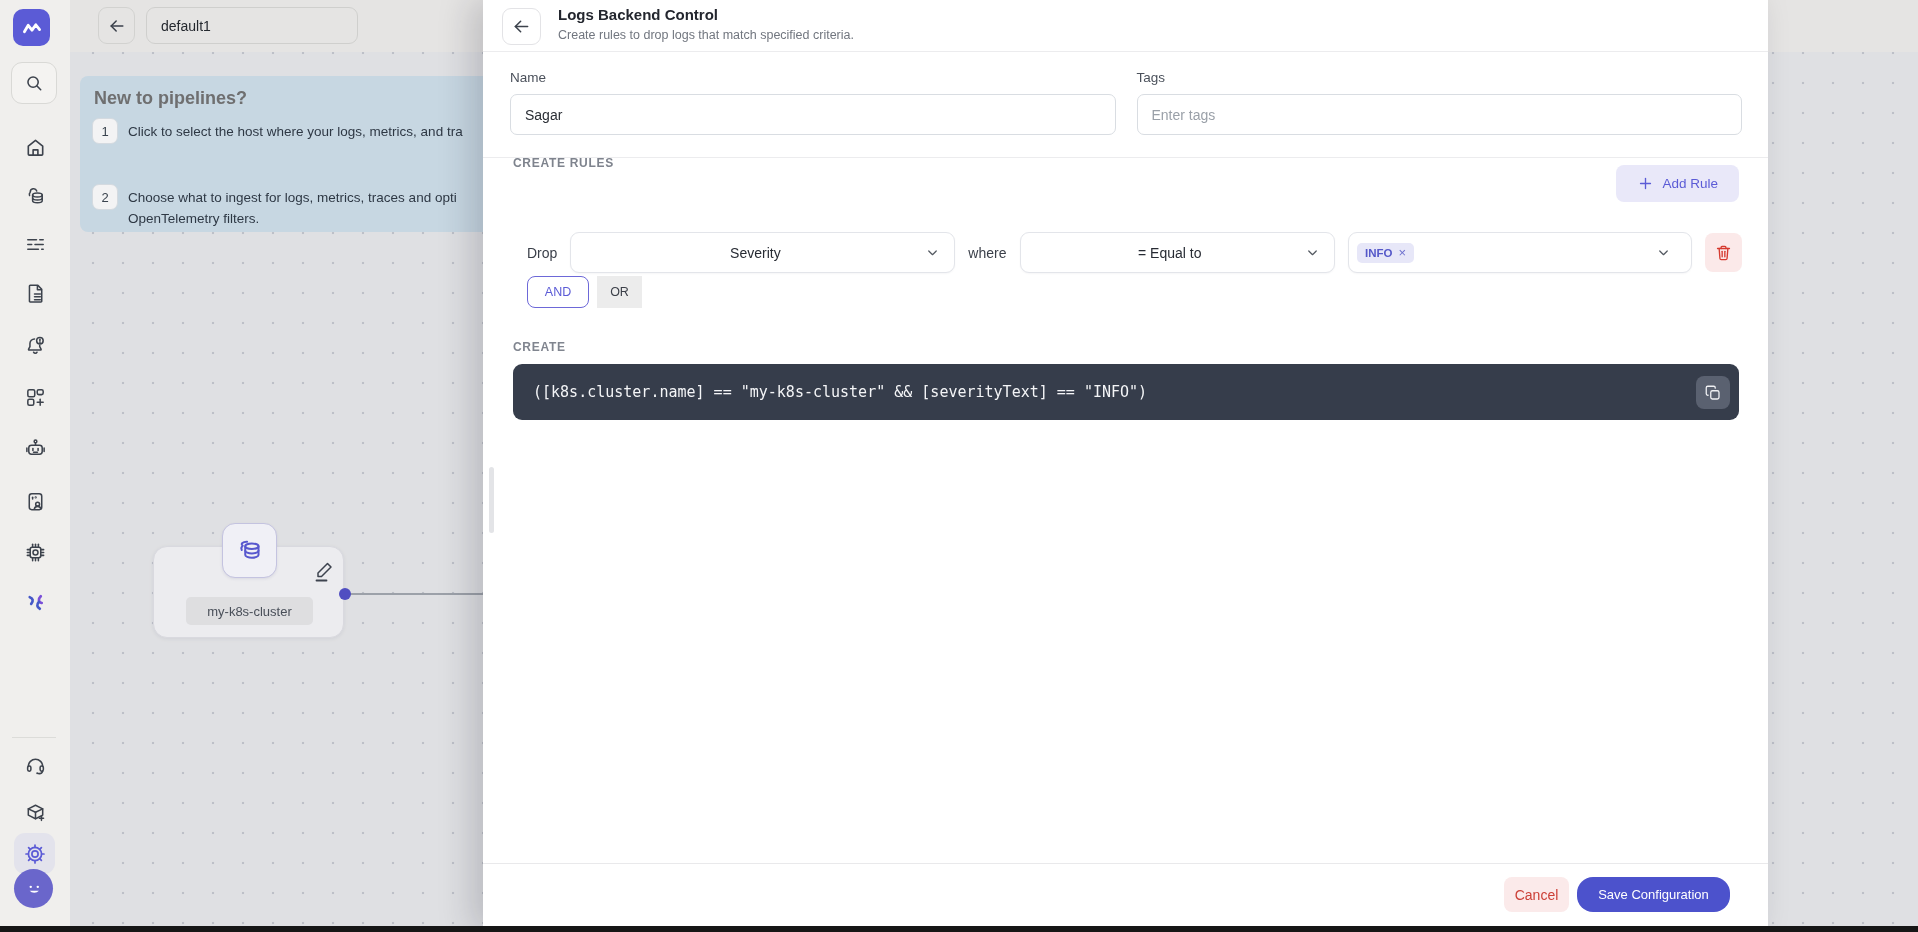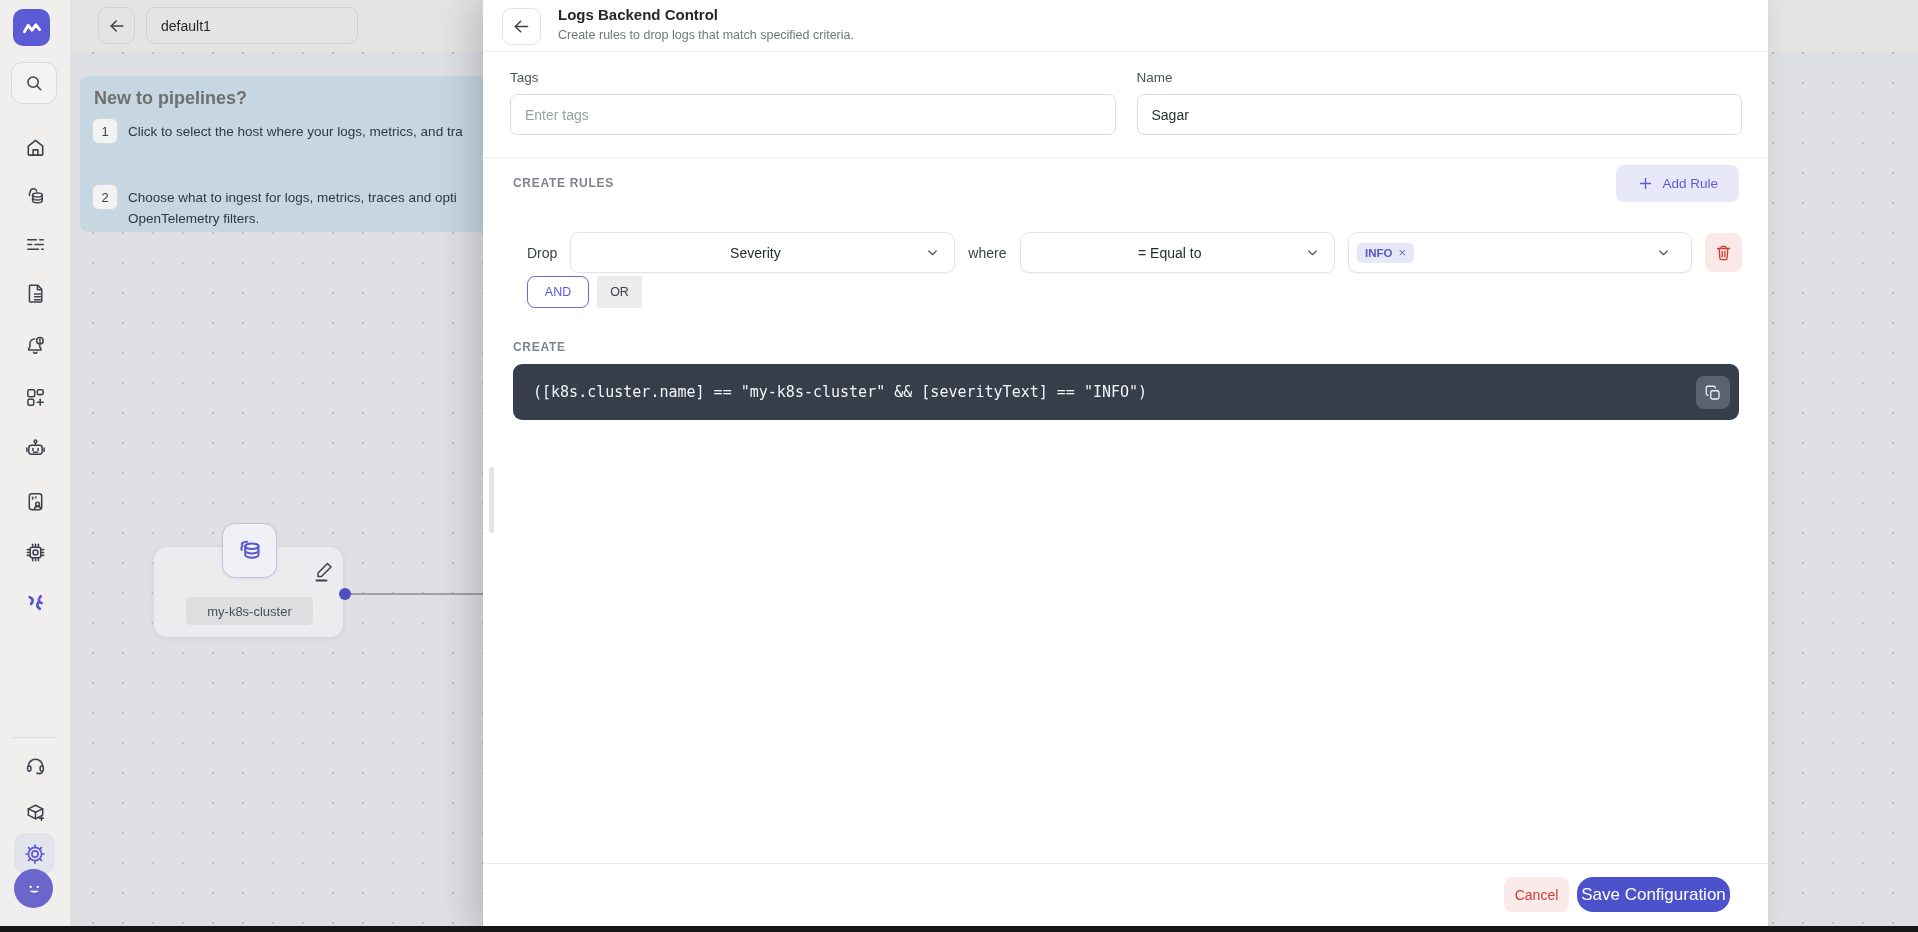--- a/index.html
+++ b/index.html
@@ -46,21 +46,21 @@
   .d-title { position:absolute; left:75px; top:6px; font-size:15px; font-weight:700; color:#23262e; }
   .d-subtitle { position:absolute; left:75px; top:28px; font-size:12.5px; color:#71767f; }
 
   .fields { position:absolute; left:27px; right:26px; top:70px; display:flex; gap:21px; }
   .field { flex:1; }
   .field-label { font-size:13.5px; color:#4b515b; margin-bottom:9px; }
   .field input { width:100%; height:41px; border:1px solid #d9dde2; border-radius:7px; padding:0 14px; font-size:14px; color:#2a2e35; font-family:"Liberation Sans",sans-serif; outline:none; background:#fff; }
   .field input::placeholder { color:#9aa0a8; }
 
   .section-divider { position:absolute; left:0; top:157px; width:100%; height:1px; background:#ececee; }
-  .section-label { position:absolute; left:30px; top:176px; font-size:12px; font-weight:700; letter-spacing:.7px; color:#7e838d; }
+  .section-label { position:absolute; left:30px; top:156px; font-size:12px; font-weight:700; letter-spacing:.7px; color:#7e838d; }
   .add-rule { position:absolute; right:29px; top:165px; height:37px; padding:0 21px; background:#e9e8f9; border:none; border-radius:8px; display:flex; align-items:center; gap:8px; font-size:13.5px; color:#5b5bd6; font-family:"Liberation Sans",sans-serif; cursor:pointer; }
 
   .rule-row { position:absolute; left:27px; right:26px; top:232px; display:flex; align-items:center; gap:13px; }
   .rule-word { font-size:14px; color:#3a3f49; }
   .rule-word.first { margin-left:17px; }
   .sel { height:41px; background:#fff; border:1px solid #e3e5ea; border-radius:9px; display:flex; align-items:center; padding:0 14px; font-size:14px; color:#272b33; cursor:pointer; box-shadow:0 1px 2px rgba(30,30,60,.04); }
   .sel .grow { flex:1;text-align:center; }
   .sel-field { width:385px; }
   .sel-op { flex:1; }
   .sel-val { width:344px; }
@@ -73,21 +73,21 @@
   .logic-or { width:45px; height:32px; background:#ececec; border:none; border-radius:0; color:#3c4049; font-size:12.5px; font-family:"Liberation Sans",sans-serif; cursor:pointer; }
 
   .preview-label { position:absolute; left:30px; top:340px; font-size:12px; font-weight:700; letter-spacing:.7px; color:#80858f; }
   .code-block { position:absolute; left:30px; right:29px; top:364px; height:56px; background:#363d4b; border-radius:9px; display:flex; align-items:center; padding:0 20px; }
   .code-text { font-family:"DejaVu Sans Mono","Liberation Mono",monospace; font-size:15px; color:#f4f5f7; white-space:nowrap; }
   .copy-btn { position:absolute; right:9px; top:12px; width:34px; height:33px; background:#5a6170; border:none; border-radius:8px; display:flex; align-items:center; justify-content:center; cursor:pointer; }
 
   .footer-divider { position:absolute; left:0; top:863px; width:100%; height:1px; background:#e9e9eb; }
   .footer-btns { position:absolute; right:38px; top:877px; display:flex; gap:8px; }
   .cancel-btn { width:65px; height:35px; background:#fbeaea; border:none; border-radius:8px; color:#cc4037; font-size:14px; font-family:"Liberation Sans",sans-serif; cursor:pointer; }
-  .save-btn { width:153px; height:35px; background:#4c52cc; border:none; border-radius:16px; color:#ffffff; font-size:17px; font-family:"Liberation Sans",sans-serif; cursor:pointer; }
+  .save-btn { width:153px; height:35px; background:#4c52cc; border:none; border-radius:16px; color:#ffffff; font-size:13px; font-family:"Liberation Sans",sans-serif; cursor:pointer; }
 
   .bottom-strip { position:absolute; left:0; top:926px; width:1918px; height:6px; background:#161616; z-index:20; }
 </style>
 </head>
 <body>
 
 <div class="stage">
 
   <div class="sidebar">
     <div class="logo-tile">
@@ -299,26 +299,26 @@
             <line x1="19" y1="12" x2="5" y2="12"></line>
             <polyline points="11,6 5,12 11,18"></polyline>
           </svg>
       </div>
       <div class="d-title">Logs Backend Control</div>
       <div class="d-subtitle">Create rules to drop logs that match specified criteria.</div>
     </div>
 
     <div class="fields">
       <div class="field">
+        <div class="field-label">Name</div>
+        <input type="text" value="Sagar" style="">
+      </div>
+      <div class="field">
         <div class="field-label">Tags</div>
         <input type="text" placeholder="Enter tags" style="">
-      </div>
-      <div class="field">
-        <div class="field-label">Name</div>
-        <input type="text" value="Sagar" style="">
       </div>
     </div>
 
     <div class="section-divider"></div>
     <div class="section-label">CREATE RULES</div>
     <button class="add-rule">
       <svg width="17" height="17" viewBox="0 0 24 24" fill="none" stroke="#5b5bd6" stroke-width="1.9" stroke-linecap="round">
           <line x1="12" y1="5" x2="12" y2="19"></line>
           <line x1="5" y1="12" x2="19" y2="12"></line>
         </svg>

